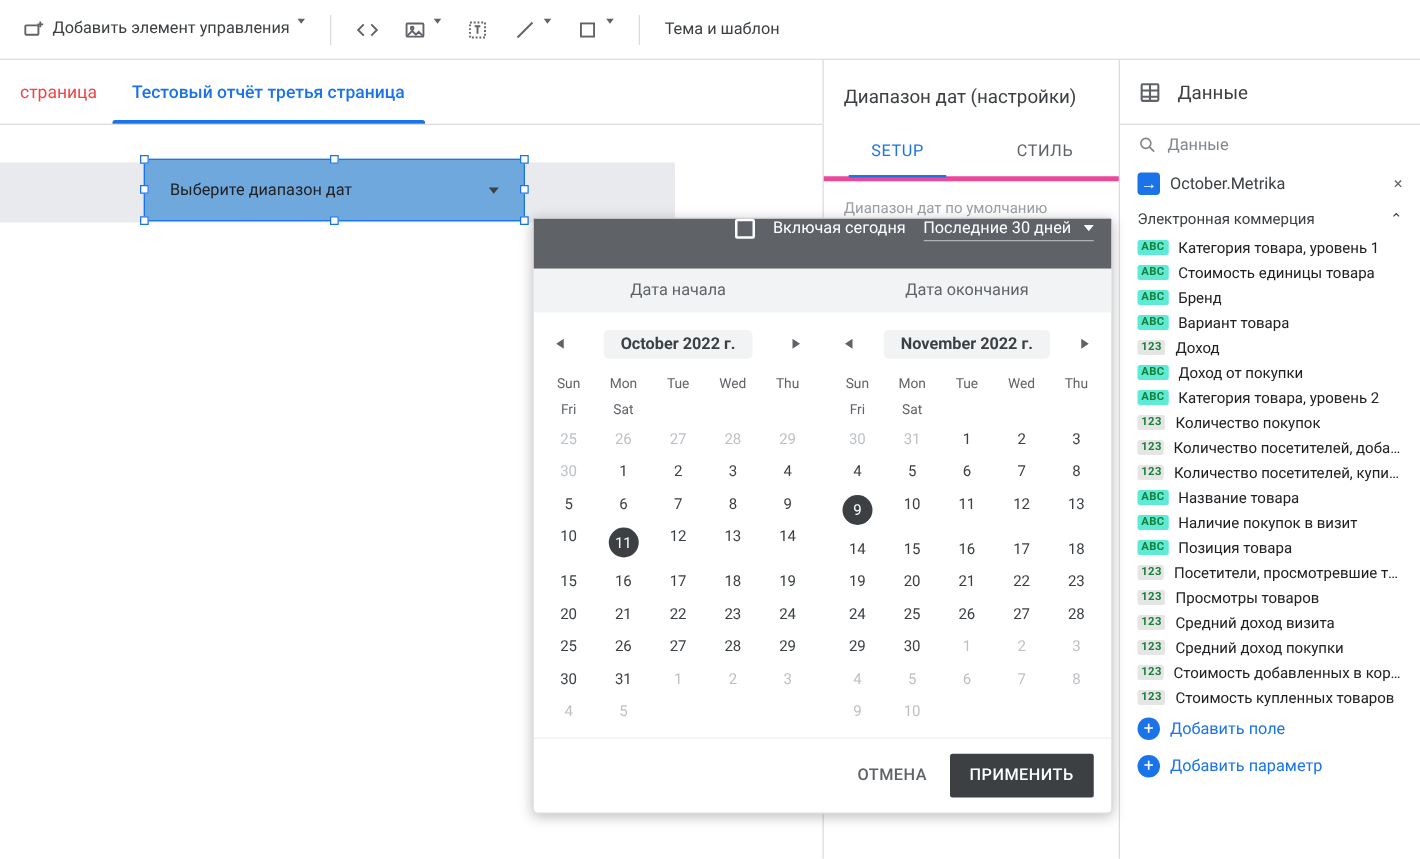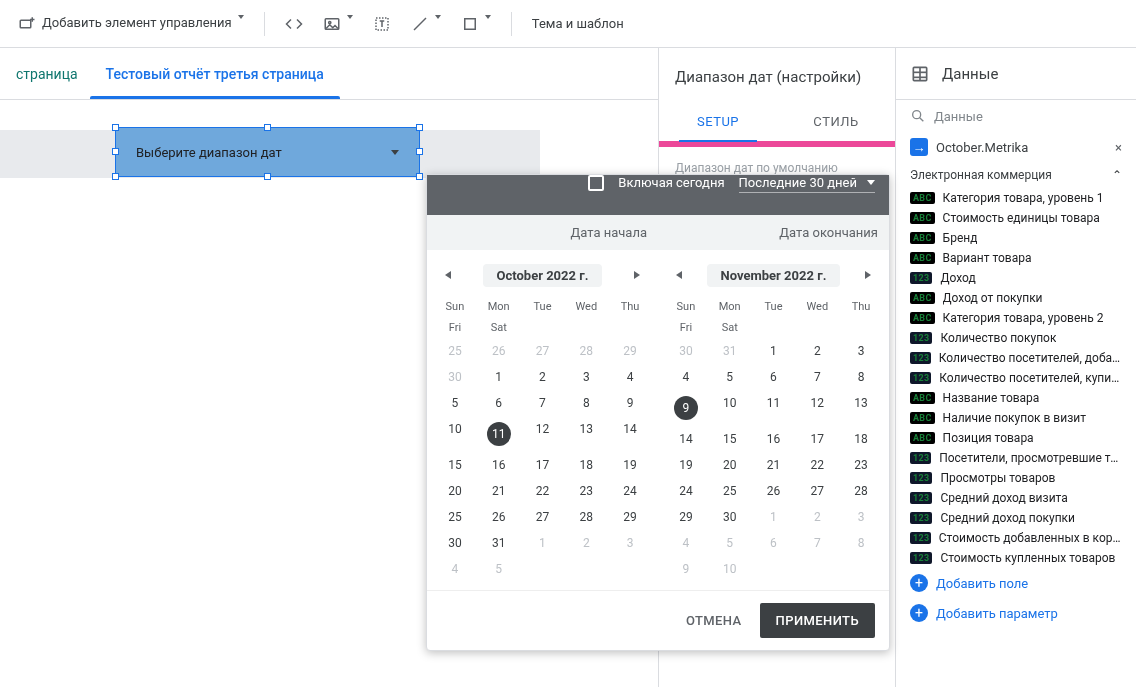--- a/index.html
+++ b/index.html
@@ -3,61 +3,61 @@
 <meta charset="utf-8">
 <style>
 *{box-sizing:border-box;margin:0;padding:0;font-family:Roboto,Arial,sans-serif;-webkit-font-smoothing:antialiased}
 body{background:#fff;width:1136px;height:687px;overflow:hidden;position:relative;color:#3c4043}
 .toolbar{height:48px;border-bottom:1px solid #dadce0;display:flex;align-items:center;padding:0 12px;gap:8px;font-size:13px;color:#3c4043}
 .tb-btn{display:flex;align-items:flex-start;gap:6px;padding:4px 6px;cursor:pointer;border-radius:4px}
 .tb-sep{width:1px;height:24px;background:#dadce0;margin:0 6px}
 .tb-icon{width:18px;height:18px;display:flex;align-items:center;justify-content:center;color:#5f6368}
 .caret{width:0;height:0;border-left:3px solid transparent;border-right:3px solid transparent;border-top:4px solid #5f6368}
 .tabs{height:52px;border-bottom:1px solid #dadce0;display:flex;align-items:stretch;padding:0 16px;gap:28px;font-size:14px}
-.tab{display:flex;align-items:center;color:#0f766e;cursor:pointer;position:relative}
+.tab{display:flex;align-items:center;color:#ef4444;cursor:pointer;position:relative}
 .tab.active{color:#1a73e8;font-weight:500}
 .tab.active::after{content:"";position:absolute;left:-16px;right:-16px;bottom:0;height:3px;background:#1a73e8;border-radius:2px 2px 0 0}
 .stage{position:absolute;left:0;top:100px;right:478px;bottom:0;background:#fff}
 .widget-wrap{position:absolute;left:0;top:30px;width:540px;height:48px;background:#e8eaed;display:flex;align-items:center}
 .sel-box{position:absolute;left:115px;top:27px;width:305px;height:50px;border:1px solid #1a73e8;display:flex;align-items:center;padding:0 20px;background:#6fa8dc}
 .sel-text{font-size:13px;color:#202124}
 .sel-caret{margin-left:auto;width:0;height:0;border-left:4px solid transparent;border-right:4px solid transparent;border-top:5px solid #3c4043}
 .handle{position:absolute;width:7px;height:7px;background:#fff;border:1px solid #1a73e8}
 .h-nw{left:-4px;top:-4px}.h-n{left:calc(50% - 4px);top:-4px}.h-ne{right:-4px;top:-4px}
 .h-w{left:-4px;top:calc(50% - 4px)}.h-e{right:-4px;top:calc(50% - 4px)}
 .h-sw{left:-4px;bottom:-4px}.h-s{left:calc(50% - 4px);bottom:-4px}.h-se{right:-4px;bottom:-4px}
 .panel{position:absolute;right:240px;top:48px;width:238px;bottom:0;border-left:1px solid #dadce0;border-right:1px solid #dadce0;background:#fff}
 .panel-title{padding:20px 16px 16px;font-size:15px;color:#3c4043}
-.panel-tabs{display:flex;border-bottom:6px solid #ec4899}
+.panel-tabs{display:flex;border-bottom:4px solid #ec4899}
 .panel-tab{flex:1;text-align:center;padding:12px 0;font-size:13px;color:#5f6368;letter-spacing:.5px;cursor:pointer;position:relative}
 .panel-tab.active{color:#1a73e8}
 .panel-tab.active::after{content:"";position:absolute;left:20px;right:20px;bottom:-1px;height:2px;background:#1a73e8}
 .panel-sub{padding:14px 16px;font-size:12px;color:#9aa0a6}
 .data-col{position:absolute;right:0;top:48px;width:240px;bottom:0;background:#fff}
 .data-head{height:52px;border-bottom:1px solid #dadce0;display:flex;align-items:center;padding:0 14px;gap:12px}
 .data-head svg{color:#5f6368}
 .data-head-title{font-size:15px}
 .search-row{display:flex;align-items:center;padding:8px 14px;gap:8px;color:#80868b;font-size:13px}
 .ds-chip{display:flex;align-items:center;padding:6px 14px;gap:8px;font-size:13px}
 .ds-icon{width:18px;height:18px;background:#1a73e8;border-radius:3px;display:flex;align-items:center;justify-content:center;color:#fff}
 .ds-caret{margin-left:auto;color:#5f6368}
 .group-head{display:flex;align-items:center;padding:6px 14px;font-size:12px;color:#3c4043;justify-content:space-between}
 .field-list{overflow:auto}
 .field{display:flex;align-items:center;padding:3px 14px;gap:8px;font-size:12px;color:#202124;cursor:pointer;white-space:nowrap;overflow:hidden;text-overflow:ellipsis}
 .badge{font-size:9px;font-weight:700;padding:1px 3px;border-radius:2px;letter-spacing:.3px;min-width:20px;text-align:center}
-.badge.abc{background:#000000;color:#188038}
-.badge.num{background:#0f172a;color:#188038}
+.badge.abc{background:#5eead4;color:#188038}
+.badge.num{background:#e5e5e5;color:#188038}
 .add-row{display:flex;align-items:center;padding:6px 14px;gap:8px;font-size:13px;color:#1a73e8;cursor:pointer}
 .add-circle{width:18px;height:18px;border-radius:50%;background:#1a73e8;color:#fff;display:flex;align-items:center;justify-content:center;font-size:14px;line-height:1}
 .dp{position:absolute;left:426px;top:174px;width:464px;background:#fff;border:1px solid #dadce0;border-radius:4px;box-shadow:0 2px 10px rgba(0,0,0,.25);z-index:50}
 .dp-top{background:#5f6368;color:#fff;height:40px;display:flex;align-items:flex-start;justify-content:flex-end;padding:0 14px;gap:14px;font-size:13px}
 .chk{width:16px;height:16px;border:2px solid #fff;border-radius:2px}
 .preset{display:flex;align-items:center;gap:10px;border-bottom:1px solid rgba(255,255,255,.5);padding-bottom:2px}
 .dp-sub{display:flex;background:#f1f3f4;color:#5f6368;font-size:13px}
-.dp-sub>div{flex:1;text-align:right;padding:10px 11px}
+.dp-sub>div{flex:1;text-align:center;padding:10px 11px}
 .dp-cal{display:flex}
 .cal{flex:1;padding:8px 6px}
 .cal-head{display:flex;align-items:center;justify-content:space-between;padding:4px 2px 8px}
 .nav-btn{width:26px;height:26px;display:flex;align-items:center;justify-content:center;cursor:pointer;color:#5f6368}
 .month-label{background:#f1f3f4;padding:4px 14px;border-radius:4px;font-size:13px;font-weight:700;color:#3c4043}
 .grid7{display:grid;grid-template-columns:repeat(5,1fr);text-align:center;font-size:12px}
 .dow{color:#5f6368;padding:4px 0;font-size:11px}
 .day{padding:6px 0;color:#3c4043;cursor:pointer}
 .day.other{color:#bdc1c6}
 .day.today span{background:#3c4043;color:#fff;border-radius:50%;display:inline-flex;width:24px;height:24px;align-items:center;justify-content:center}

